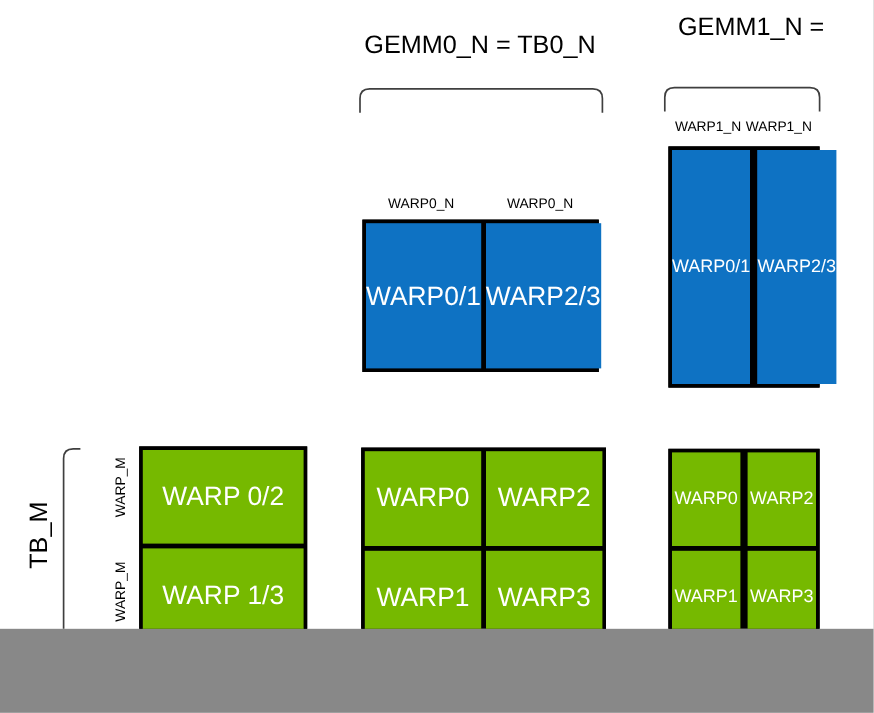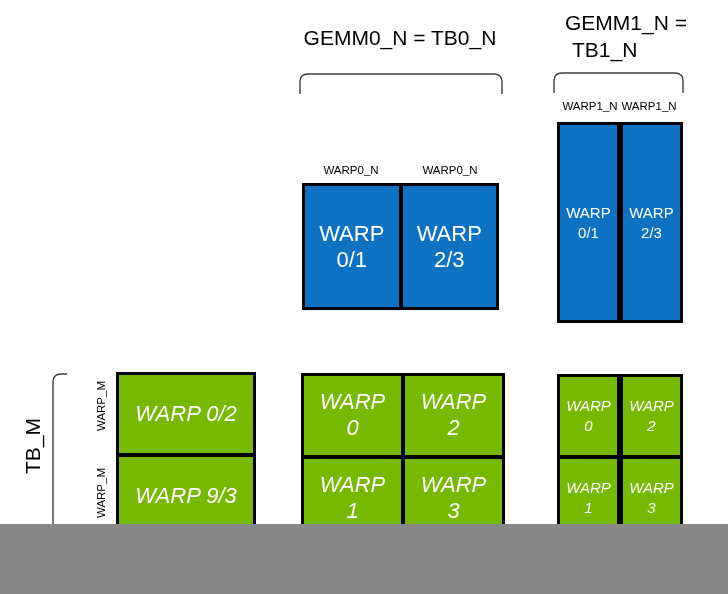--- a/index.html
+++ b/index.html
@@ -23,40 +23,39 @@
     position:absolute; white-space:nowrap;
     transform:translate(-50%,-50%) rotate(-90deg);
   }
   .rot.big{font-size:21px;}
   .rot.sm{font-size:11.5px;}
   .block{
     position:absolute; background:var(--border);
     border:3px solid var(--border); display:grid;
   }
   .cell{
-    display:flex; flex-direction:column; align-items:center; justify-content:center;
+    display:flex; align-items:center; justify-content:center;
     color:var(--box-text); text-align:center;
   }
   .cell.blue{background:var(--blue);}
-  .cell.green{background:var(--green);font-style:italic;}
+  .cell.green{background:var(--green);}
   .cell.big{font-size:22px; line-height:26px;}
   .cell.sm{font-size:15px; line-height:20px;}
   .brackets{position:absolute; left:0; top:0; width:728px; height:594px; pointer-events:none;}
   .brackets path{fill:none; stroke:var(--bracket); stroke-width:1.4px;}
 </style>
 </head>
 <body>
 
 <div class="canvas">
 
   <div class="title" style="left:299px; top:26px; width:202px; text-align:center;">GEMM0_N = TB0_N</div>
 
   <div class="title2" style="left:565px; top:9px;">
     <div class="l1">GEMM1_N =</div>
-    <div class="l2">TB1_N</div>
   </div>
 
   <svg class="brackets" viewBox="0 0 728 594">
     <path d="M300,94 L300,82 Q300,74 308,74 L494,74 Q502,74 502,82 L502,94"></path>
     <path d="M554,93 L554,81 Q554,73 562,73 L675,73 Q683,73 683,81 L683,93"></path>
     <path d="M67,374 L61,374 Q53,374 53,382 L53,529 Q53,537 61,537 L67,537"></path>
   </svg>
 
   <div class="small-label" style="left:351px; top:164px;">WARP0_N</div>
   <div class="small-label" style="left:450px; top:164px;">WARP0_N</div>
@@ -87,21 +86,21 @@
       <span>WARP</span>
       <span>2/3</span>
     </div>
   </div>
 
   <div class="block" style="left:116px; top:372px; width:140px; height:166px; grid-template-rows:1fr 1fr; gap:4px;">
     <div class="cell green big">
       <span>WARP 0/2</span>
     </div>
     <div class="cell green big">
-      <span>WARP 9/3</span>
+      <span>WARP 1/3</span>
     </div>
   </div>
 
   <div class="block" style="left:301px; top:373px; width:204px; height:167px; grid-template-columns:1fr 1fr; grid-template-rows:1fr 1fr; gap:4px;">
     <div class="cell green big">
       <span>WARP</span>
       <span>0</span>
     </div>
     <div class="cell green big">
       <span>WARP</span>

